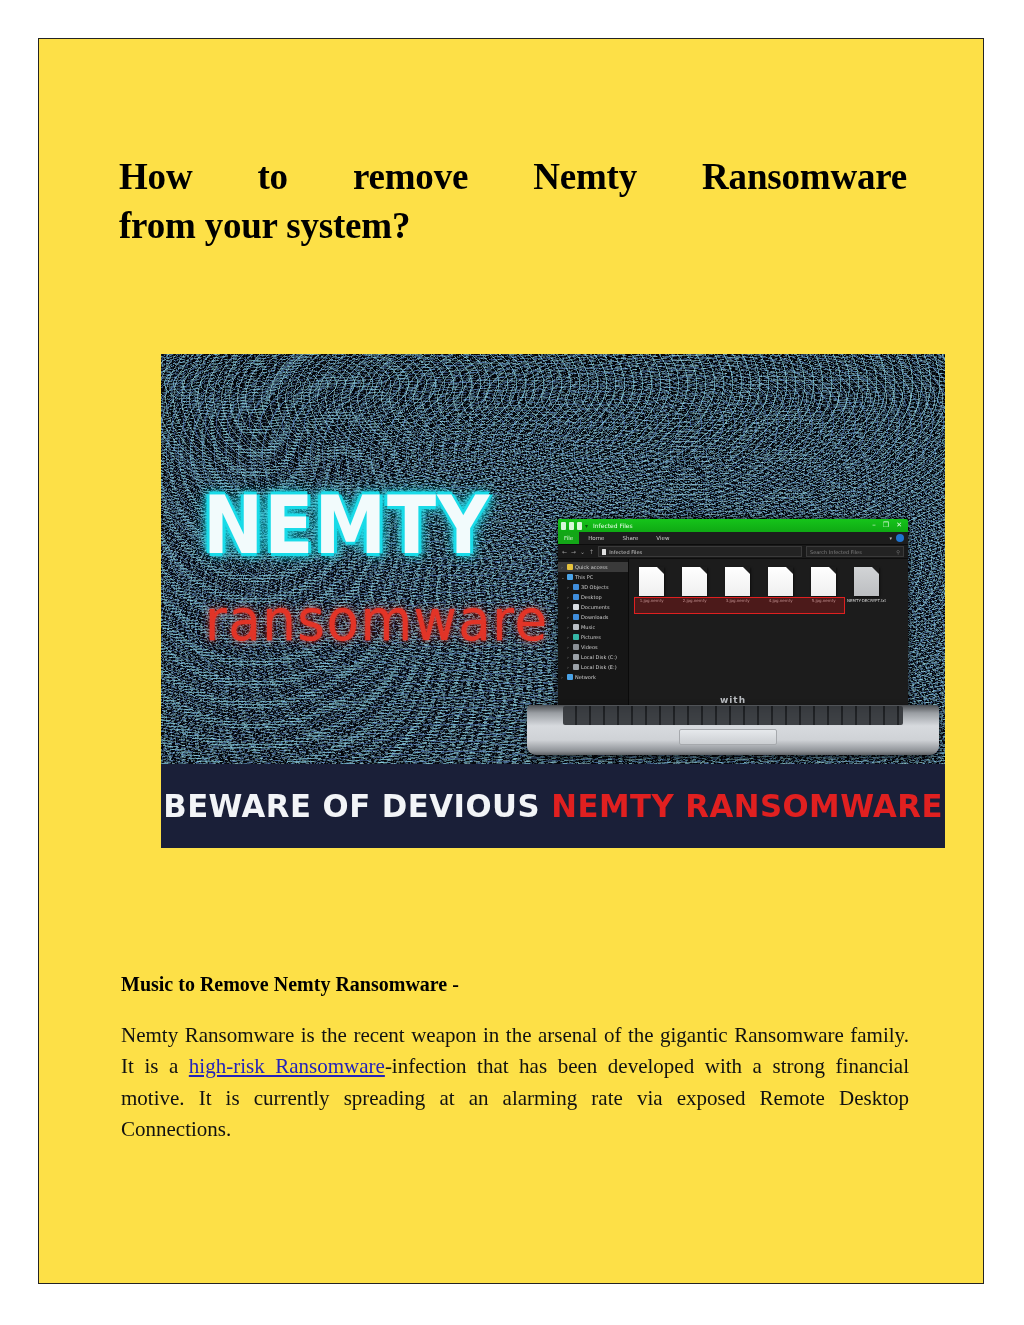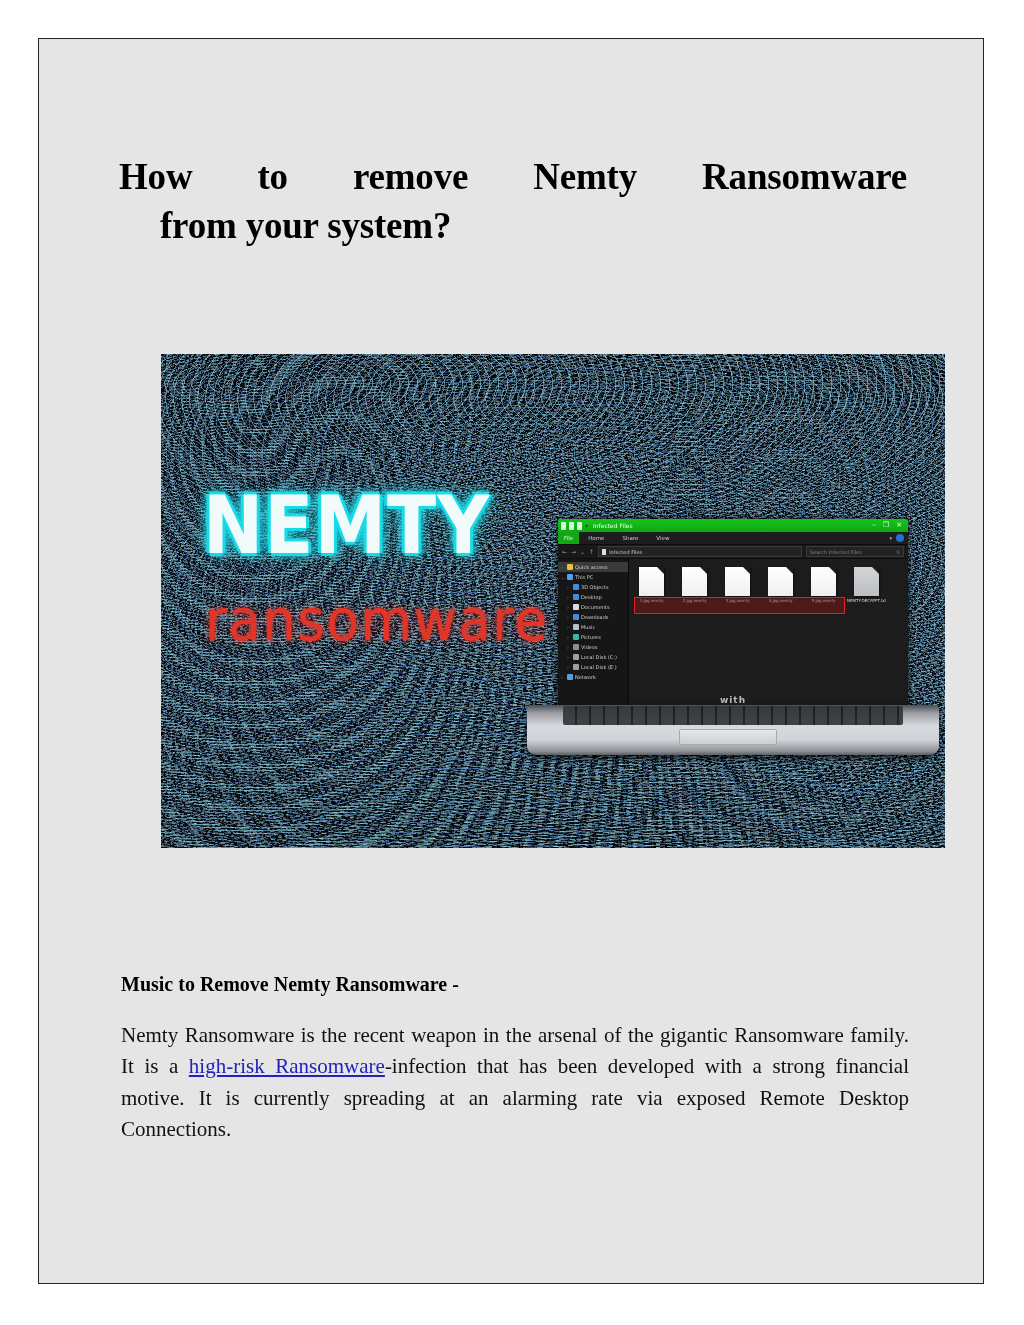--- a/index.html
+++ b/index.html
@@ -17,21 +17,21 @@
 
   
   #page-sheet {
     position: absolute;
     left: 38px;
     top: 38px;
     width: 946px;
     height: 1246px;
     border: 1.5px solid #242424;
     box-sizing: border-box;
-    background: #e5e5e5;
+    background: #fde047;
   }
 
   #page-inner {
     position: absolute;
     left: 80px;
     top: 0px;
     width: 786px;
     height: 100%;
   }
 
@@ -43,21 +43,21 @@
     width: 788px;
     font-size: 37px;
     line-height: 1.33;
     font-weight: bold;
     color: #000000;
     text-align: justify;
     text-align-last: left;
     letter-spacing: -0.2px;
   }
   #doc-title .l1 { display:block; text-align: justify; text-align-last: justify; }
-  #doc-title .l2 { display:block;margin-left:41px; }
+  #doc-title .l2 { display:block; }
 
   
   #hero-figure {
     position: absolute;
     left: 2px;
     top: 299px;
     width: 784px;
     height: 494px;
     background: #05070b;
     overflow: hidden;
@@ -559,20 +559,25 @@
           </div>
           <div id="acer-logo">with</div>
         </div>
 
         <div id="laptop-base">
           <div id="keyboard"></div>
           <div id="trackpad"></div>
         </div>
       </div>
 
+      <div id="hero-banner">
+        <div id="banner-text">
+          <span class="white">BEWARE OF DEVIOUS </span><span class="red">NEMTY RANSOMWARE</span>
+        </div>
+      </div>
     </figure>
 
     <h2 id="subhead">Music to Remove Nemty Ransomware -</h2>
 
     <p id="body-para"><span>Nemty Ransomware is the recent weapon in the arsenal of the gigantic Ransomware family. It is a </span><a href="#">high-risk Ransomware</a><span>-infection that has been developed with a strong financial motive. It is currently spreading at an alarming rate via exposed Remote Desktop Connections.</span></p>
 
   </div>
 </div>
 
 </body></html>

